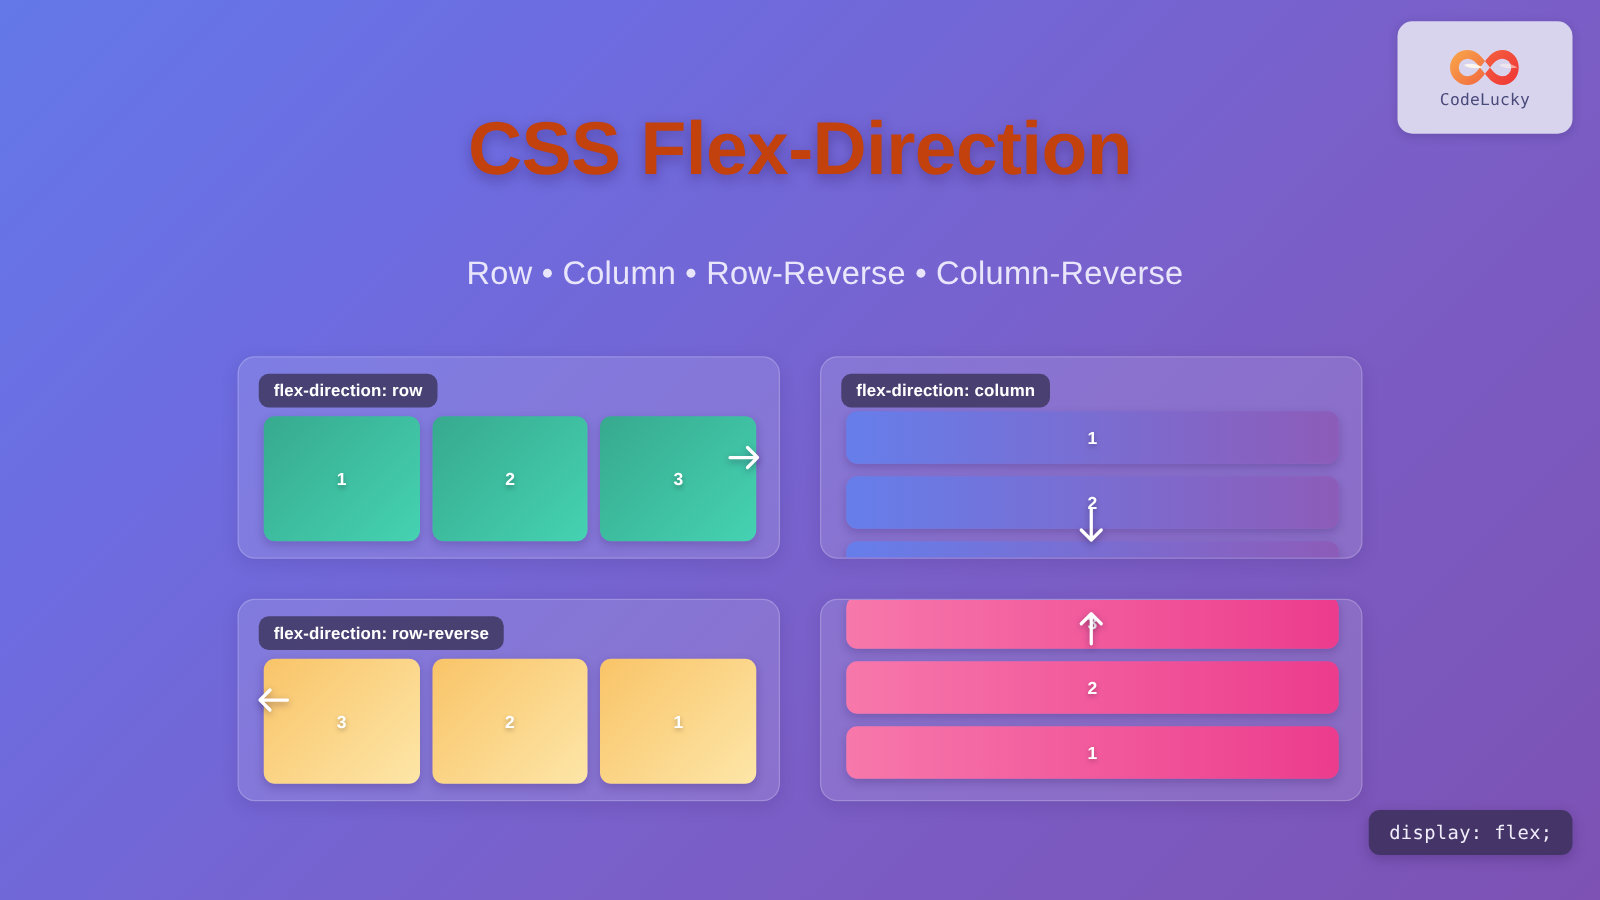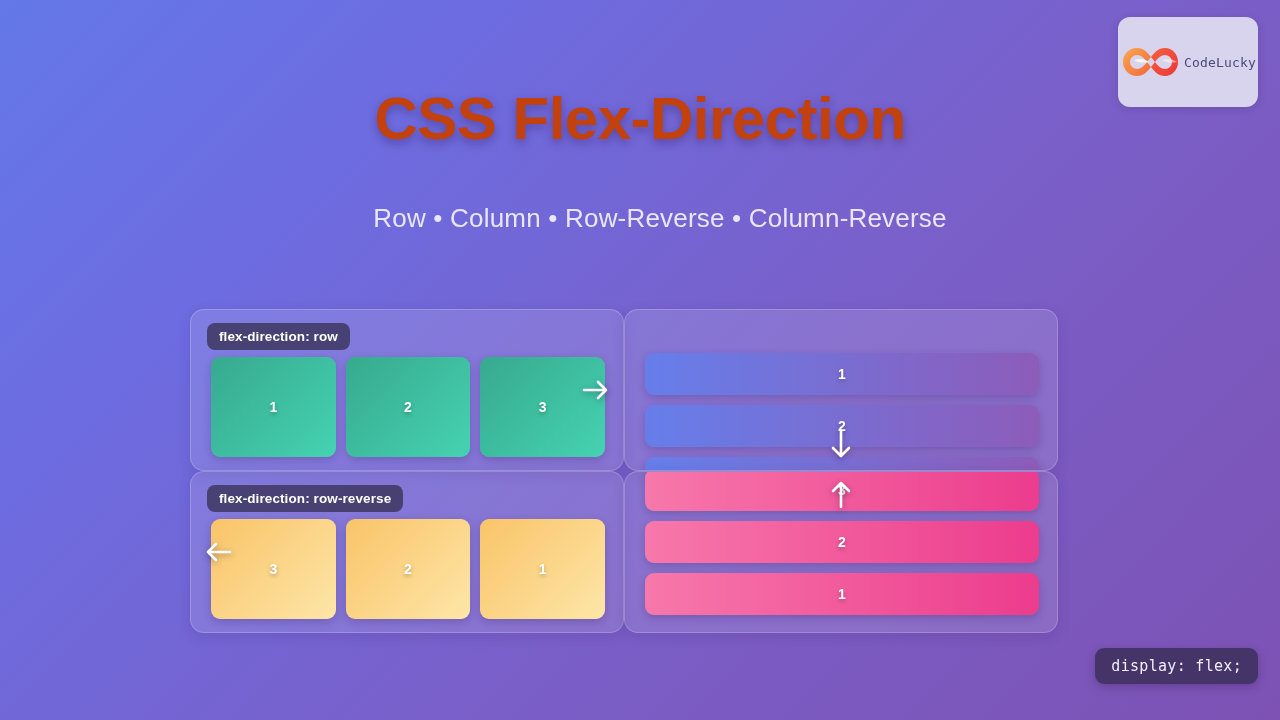--- a/index.html
+++ b/index.html
@@ -20,21 +20,21 @@
   
   .brand-badge {
     position: absolute;
     top: 17px;
     right: 22px;
     width: 140px;
     height: 90px;
     background: #d8d4ee;
     border-radius: 12px;
     display: flex;
-    flex-direction: row;
+    flex-direction: column;
     align-items: center;
     justify-content: center;
     gap: 2px;
     box-shadow: 0 2px 8px rgba(40,20,80,0.18);
   }
   .brand-mark { width: 62px; height: 34px; display: block; }
   .brand-name {
     font-family: "DejaVu Sans Mono", monospace;
     font-size: 13px;
     color: #4a4a7a;
@@ -64,25 +64,26 @@
     font-weight: 400;
     color: #e9e6fb;
     letter-spacing: .2px;
     padding-left: 40px;
   }
 
   
   .demo-grid {
     position: absolute;
     left: 190px;
-    top: 309px;
+    top: 285px;
     width: 900px;
     display: grid;
     grid-template-columns: 434px 434px;
     grid-template-rows: 162px 162px;
+    gap: 32px;
   }
 
   .demo-panel {
     position: relative;
     background: rgba(255,255,255,0.12);
     border: 1px solid rgba(255,255,255,0.20);
     border-radius: 14px;
     padding: 12px;
     overflow: hidden;
     box-shadow: 0 4px 14px rgba(40,15,80,0.12);
@@ -212,20 +213,21 @@
       <div class="flex-item item-green">3</div>
     </div>
     <span class="dir-arrow arrow-right">
       <svg width="30" height="24" viewBox="0 0 30 24" fill="none" xmlns="http://www.w3.org/2000/svg">
         <path d="M3 12h22M17 4l8 8-8 8" stroke="#ffffff" stroke-width="2.6" stroke-linecap="round" stroke-linejoin="round"></path>
       </svg>
     </span>
   </div>
 
   <div class="demo-panel">
+    <div class="panel-label">flex-direction: column</div>
     <div class="flex-box column">
       <div class="flex-item item-blue">1</div>
       <div class="flex-item item-blue">2</div>
       <div class="flex-item item-blue">3</div>
     </div>
     <span class="dir-arrow arrow-down">
       <svg width="28" height="32" viewBox="0 0 28 32" fill="none" xmlns="http://www.w3.org/2000/svg">
         <path d="M14 3v24M6 20l8 8 8-8" stroke="#ffffff" stroke-width="2.6" stroke-linecap="round" stroke-linejoin="round"></path>
       </svg>
     </span>

